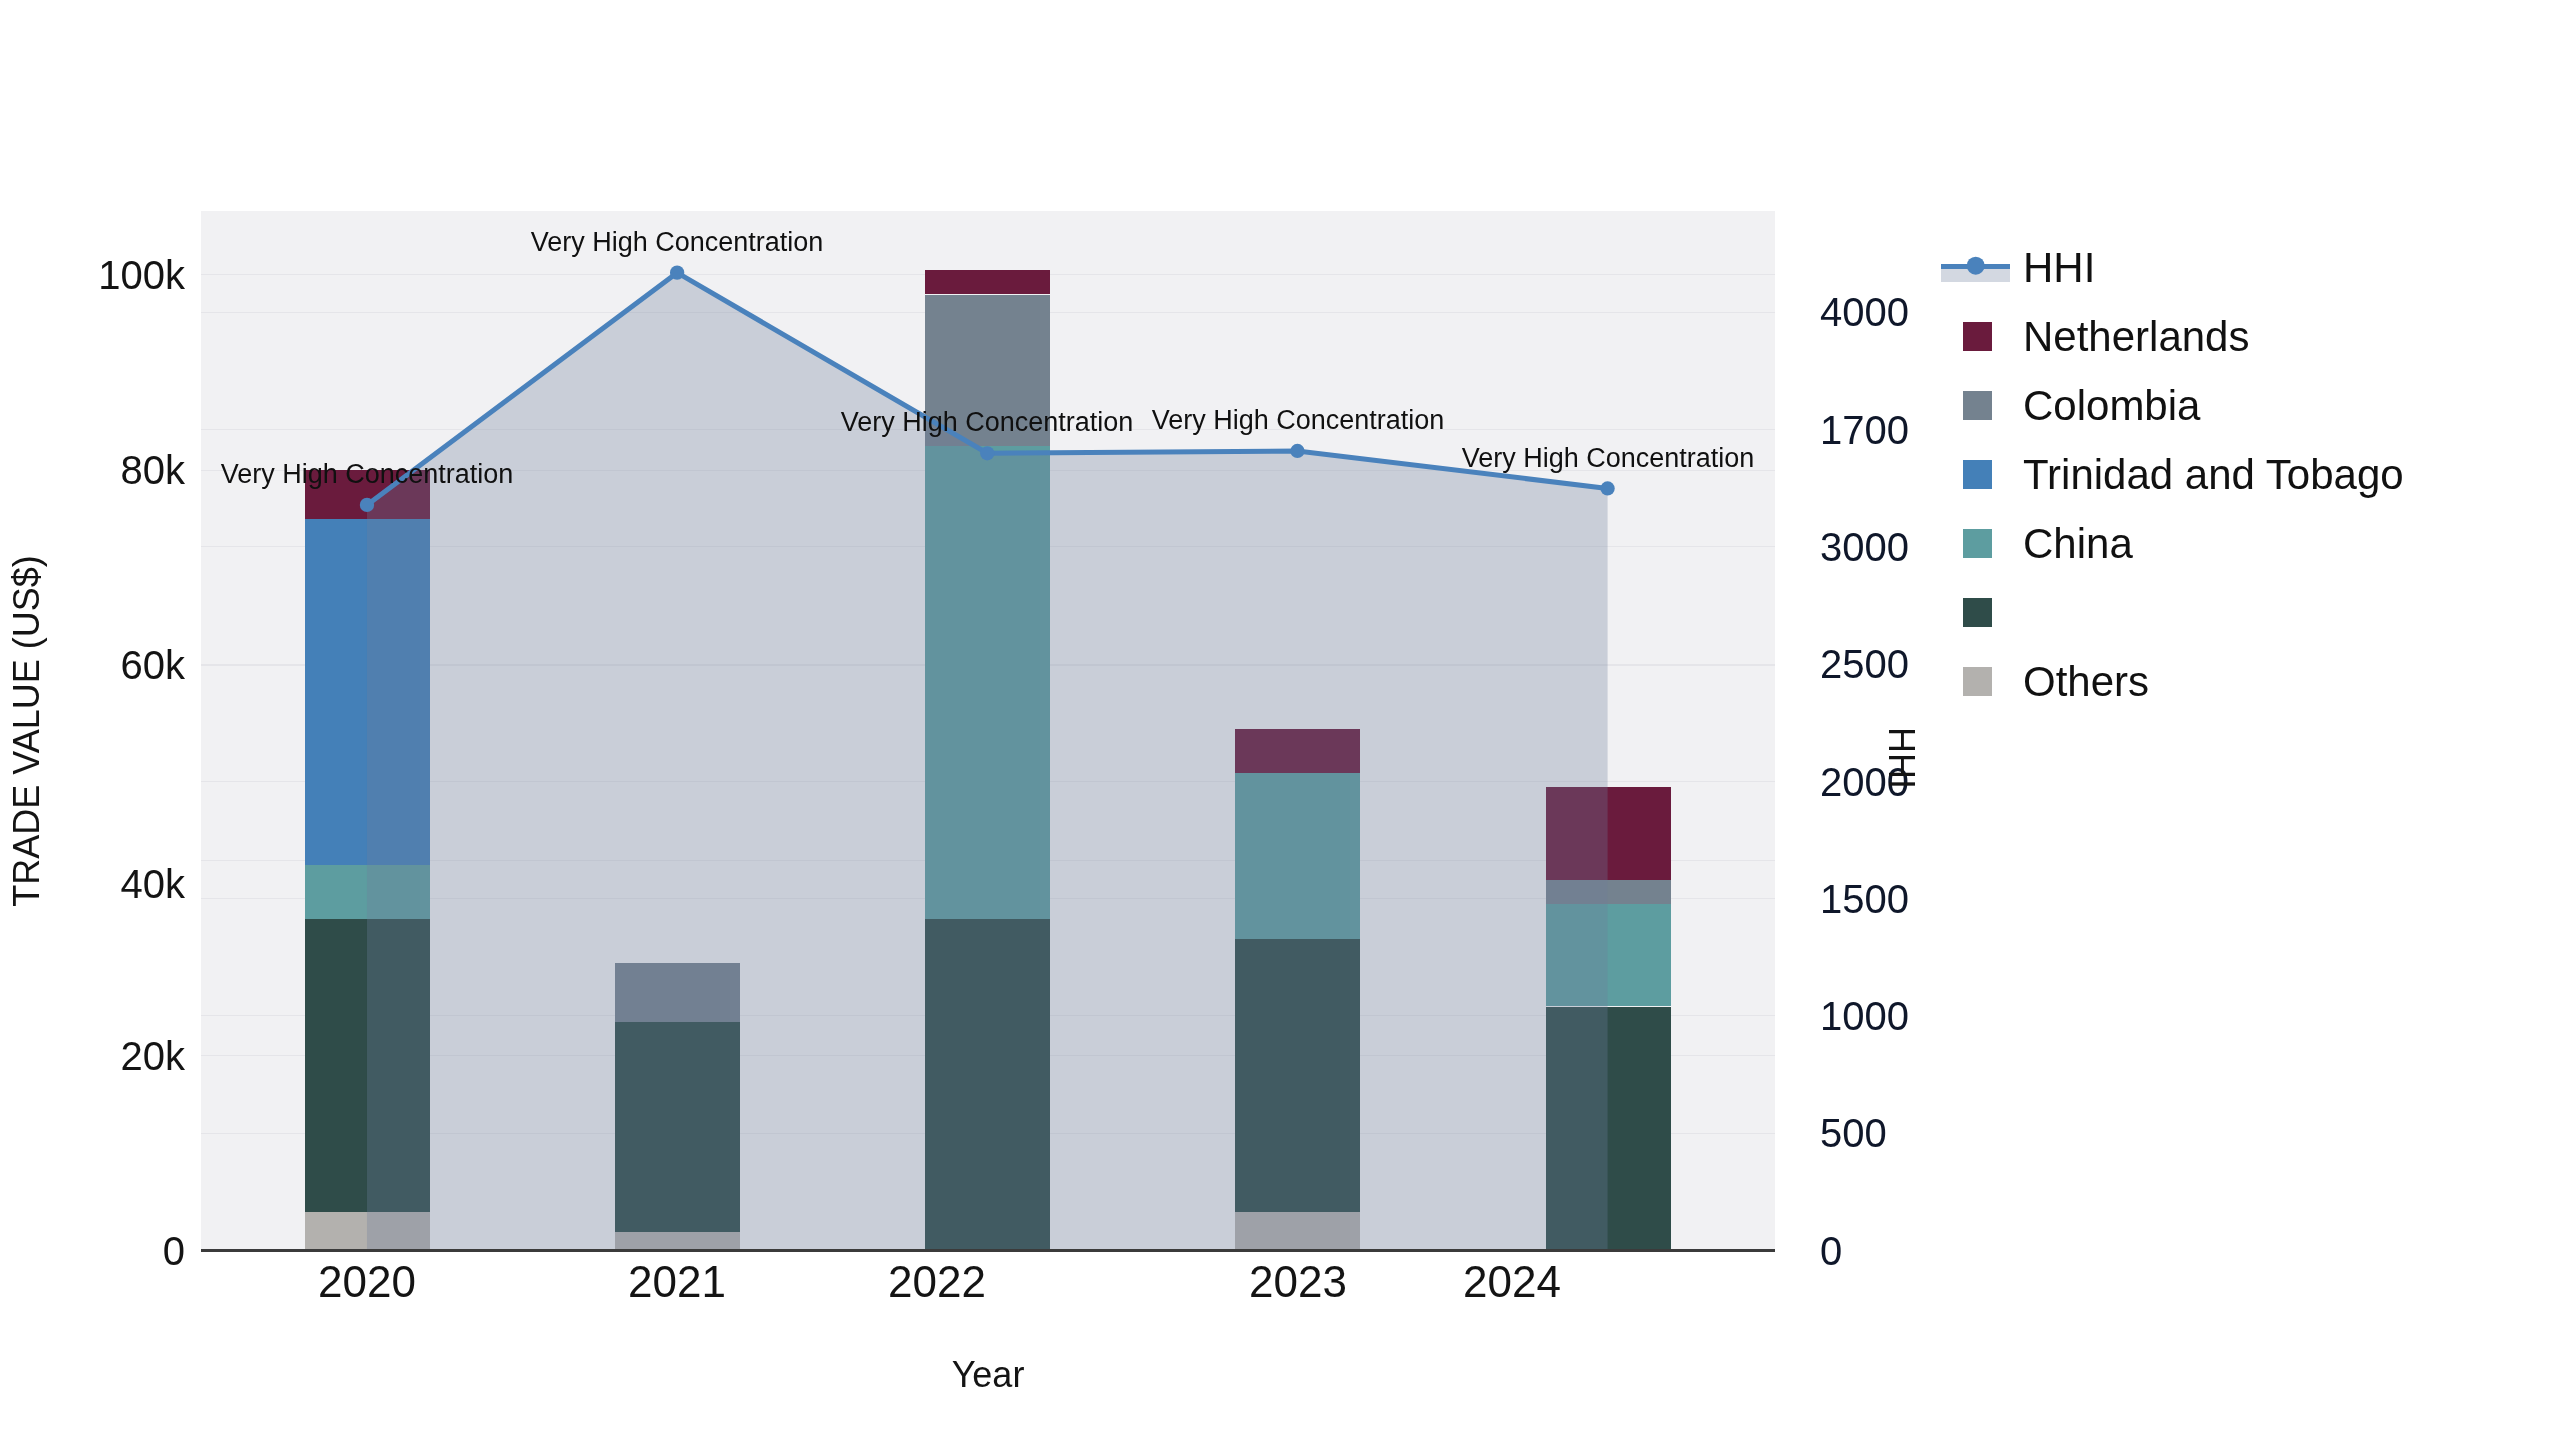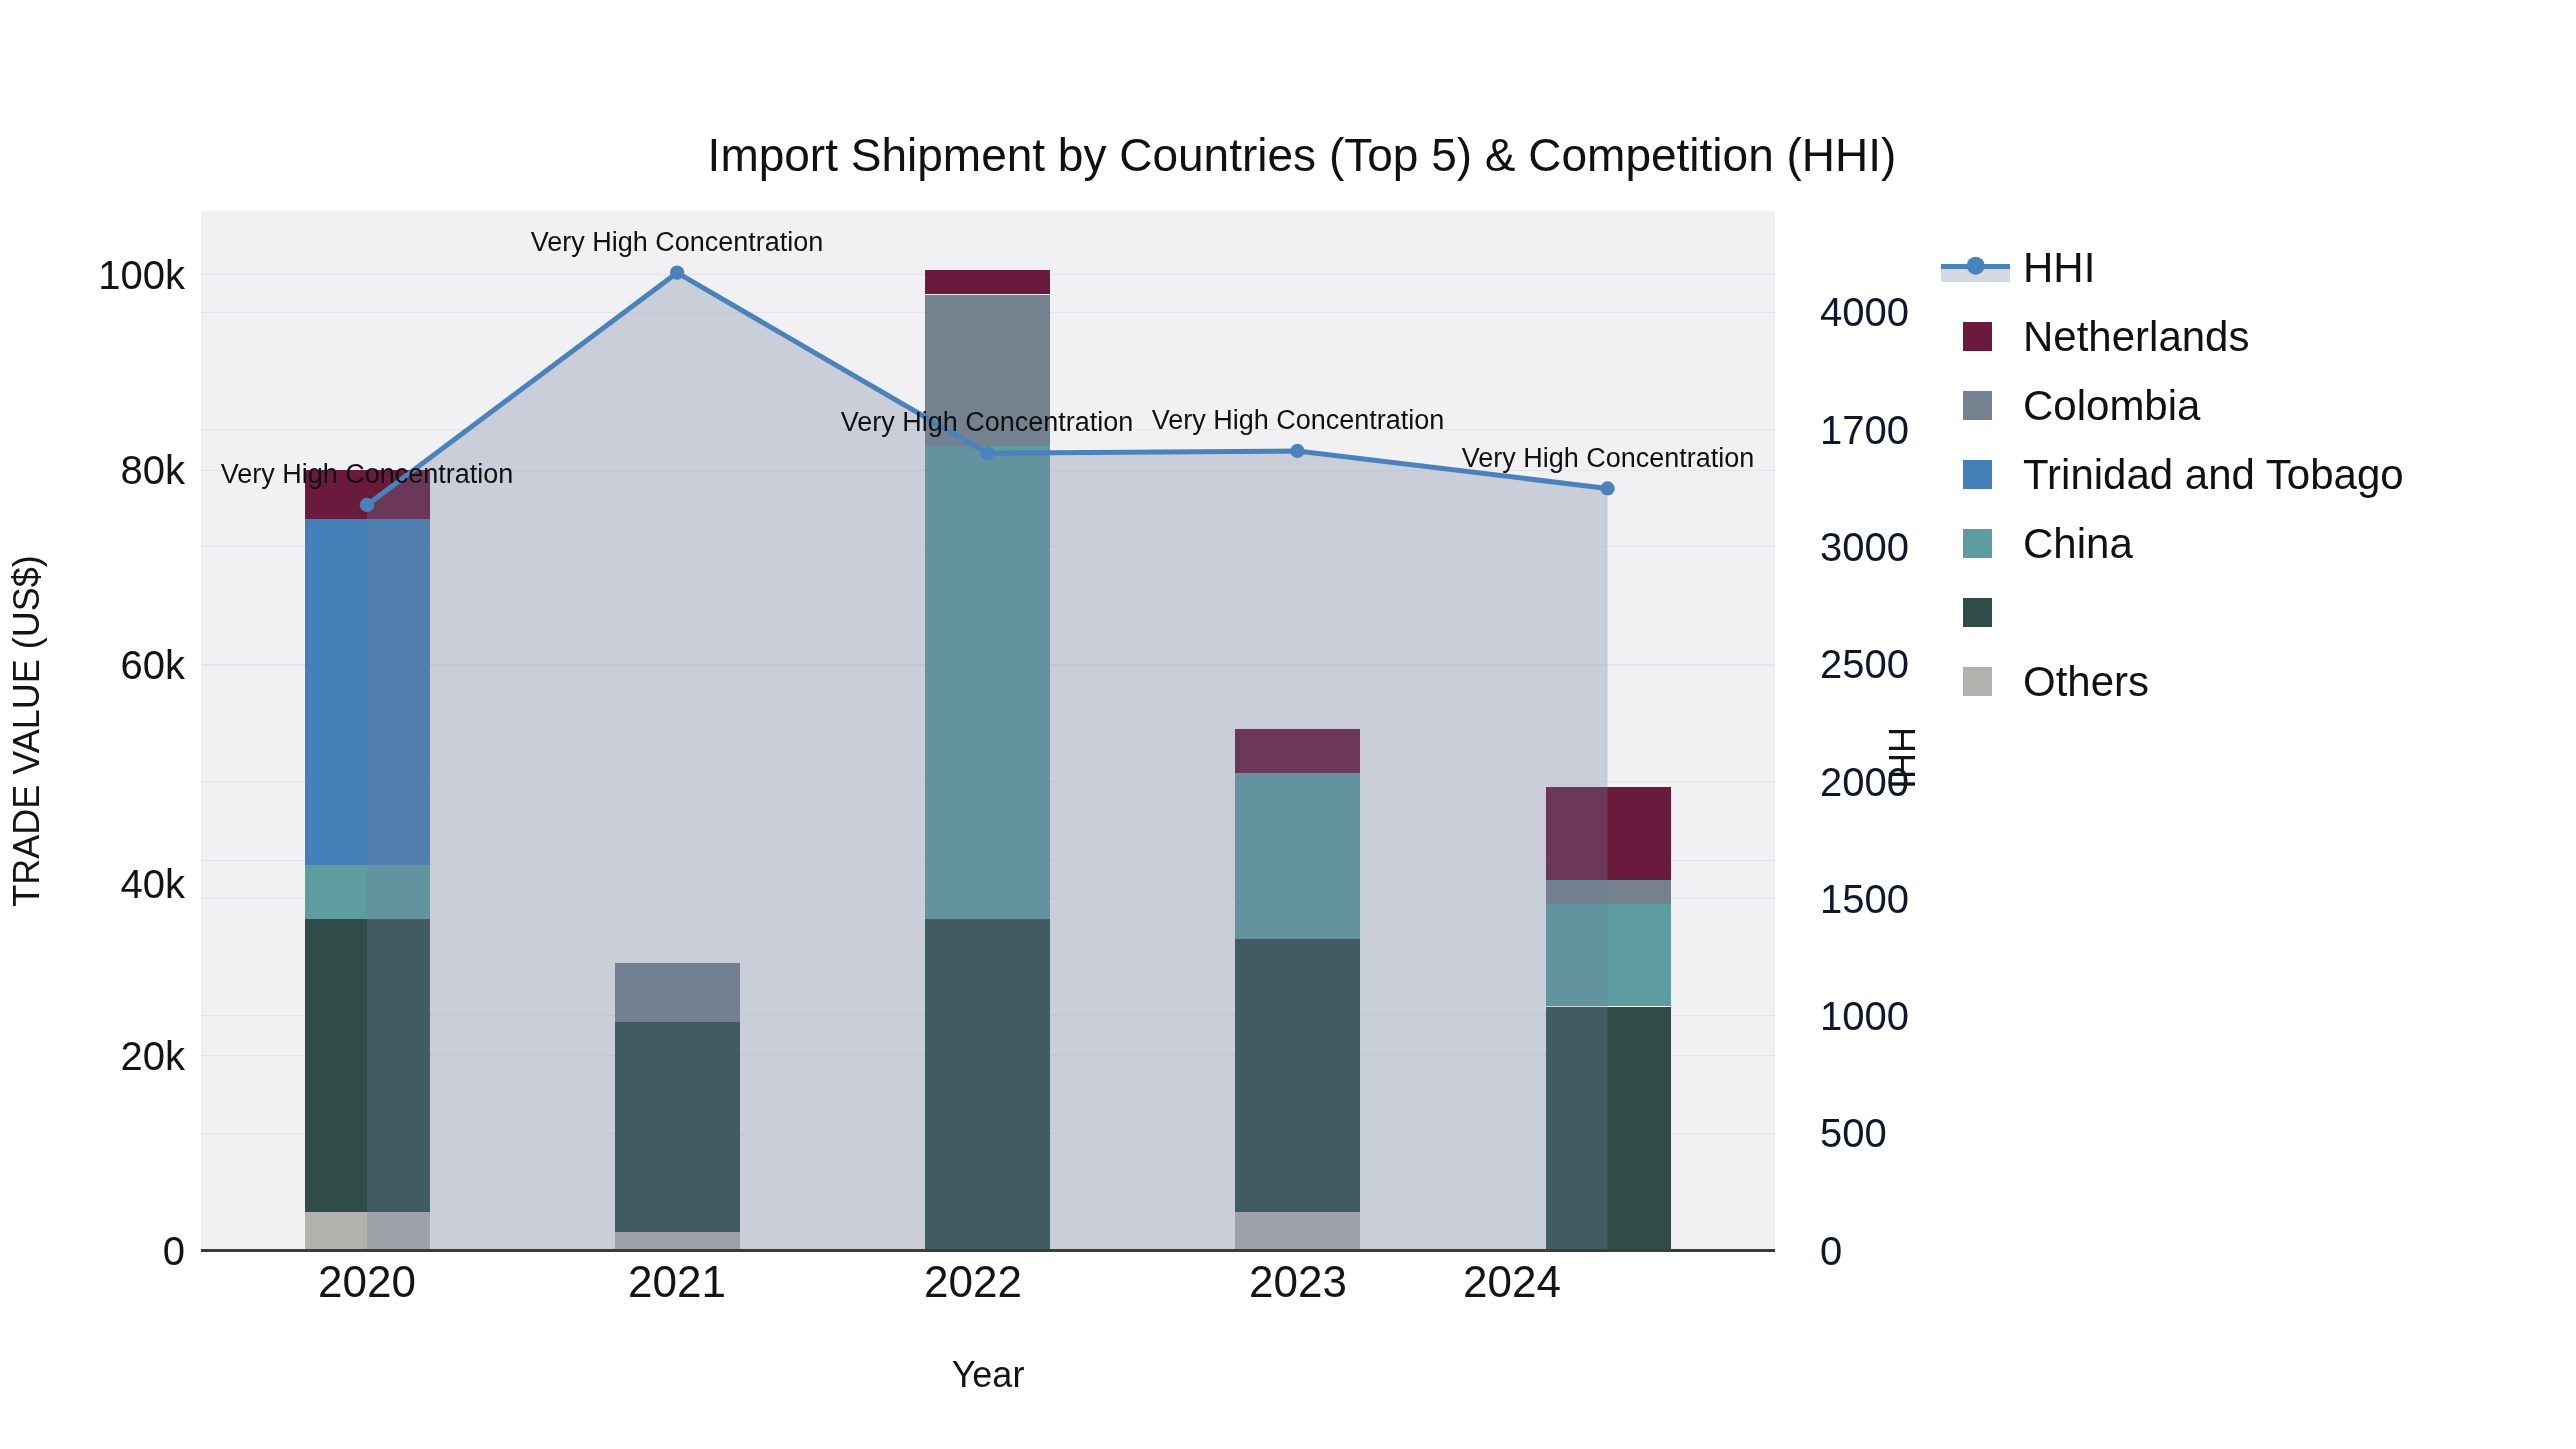--- a/index.html
+++ b/index.html
@@ -139,26 +139,25 @@
       <div class="ytick-right" style="top: 1133px;">500</div>
       <div class="ytick-right" style="top: 1016px;">1000</div>
       <div class="ytick-right" style="top: 899px;">1500</div>
       <div class="ytick-right" style="top: 782px;">2000</div>
       <div class="ytick-right" style="top: 664px;">2500</div>
       <div class="ytick-right" style="top: 547px;">3000</div>
       <div class="ytick-right" style="top: 430px;">1700</div>
       <div class="ytick-right" style="top: 312px;">4000</div>
       <div class="xtick" style="left: 367px;">2020</div>
       <div class="xtick" style="left: 677px;">2021</div>
-      <div class="xtick" style="left: 973px;">2022</div>
+      <div class="xtick" style="left: 937px;">2022</div>
       <div class="xtick" style="left: 1298px;">2023</div>
       <div class="xtick" style="left: 1512px;">2024</div>
     </div>
 
-  <div id="title-line2" class="title-line">Import Shipment by Countries (Top 5) &amp; Competition (HHI)</div>
 
   <div id="y-left-title" class="axis-title">TRADE VALUE (US$)</div>
   <div id="y-right-title" class="axis-title">HHI</div>
   <div id="x-axis-title" class="axis-title">Year</div>
 
   <div id="legend">
       <div class="legend-item">
         <div class="legend-sample">
           <div class="hhi-band" style="background: rgba(108, 127, 157, 0.3);"></div>
           <div class="hhi-line" style="background: rgb(74, 130, 188);"></div>

